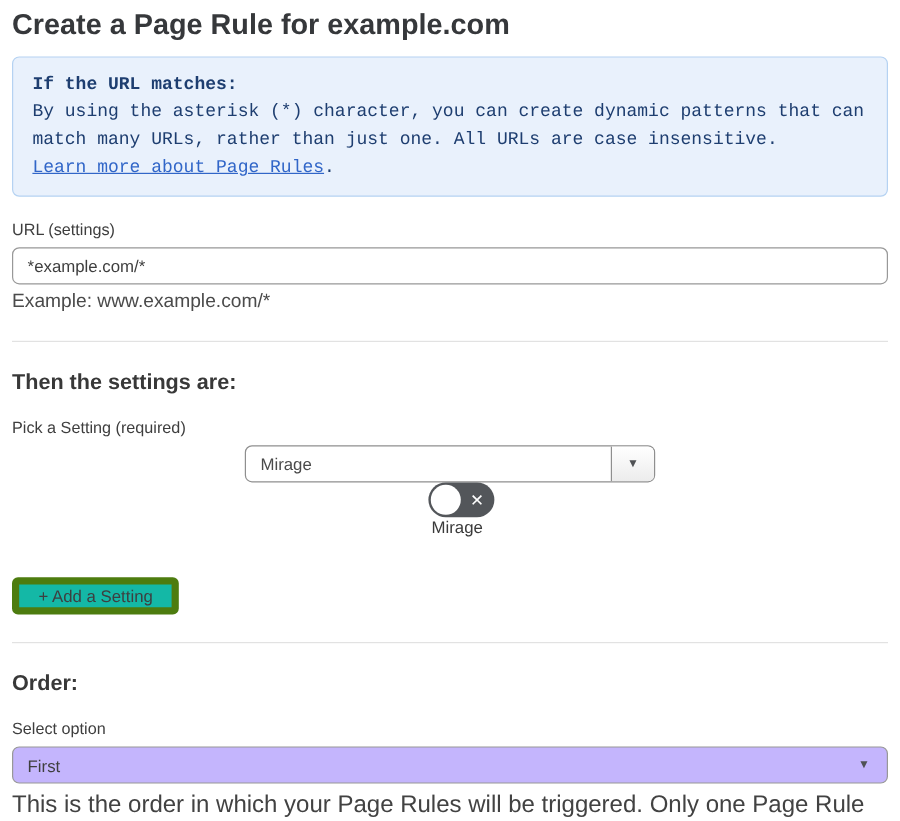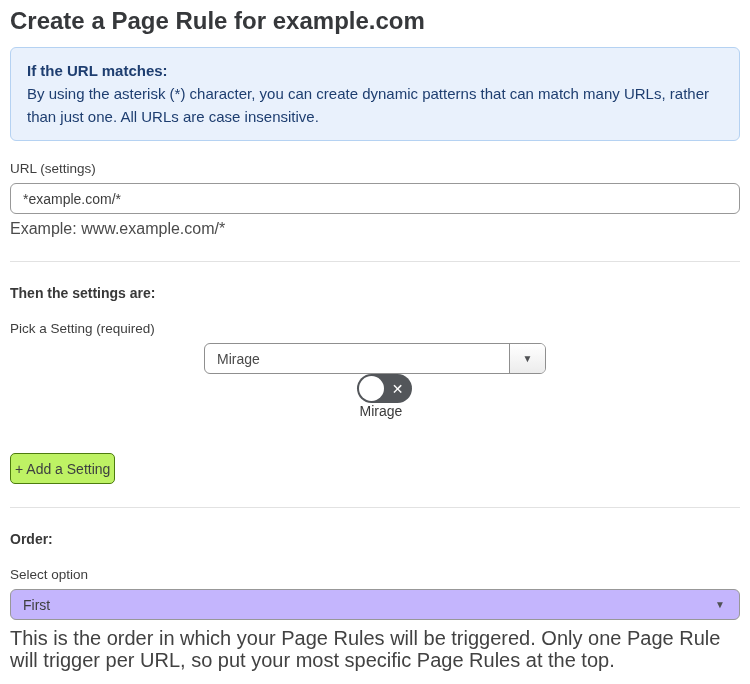--- a/index.html
+++ b/index.html
@@ -16,21 +16,21 @@
     font-size: 24px; line-height: 26px;
     font-weight: 700; color: #36383b;
   }
 
   .info-box {
     background: #e9f1fc;
     border: 1px solid #b5d2f2;
     border-radius: 6px;
     padding: 11px 16px 12px 16px;
     color: #1e3e70;
-    font-size: 15px; line-height: 23px;
+    font-size: 15px; line-height: 23px; font-family: Liberation Mono, monospace;
   }
   .info-heading { font-weight: 700; }
   .info-link {
     color: #3166c8;
     text-decoration: underline;
     cursor: pointer;
   }
   .info-link-suffix { color: #1e3e70; }
 
   .field-label {
@@ -56,21 +56,21 @@
   }
 
   hr.divider {
     border: none;
     border-top: 1px solid #e2e2e2;
     margin: 23px 0;
   }
 
   h2.section-heading {
     margin: 0;
-    font-size: 14px; font-weight: 700; color: #383838;
+    font-size: 18px; font-weight: 700; color: #383838;
   }
 
   .setting-row { display: flex; align-items: center; flex-direction: column; }
 
   .dropdown {
     width: 342px; height: 31px;
     border: 1px solid #8f8f8f;
     border-radius: 6px;
     display: flex; align-items: stretch;
     overflow: hidden;
@@ -115,24 +115,24 @@
 
   .btn {
     display: inline-block;
     height: 31px;
     border-radius: 5px;
     font-size: 14px;
     font-family: "Liberation Sans", "DejaVu Sans", sans-serif;
     cursor: pointer;
   }
   .btn-gray {
-    background: #bef264;
-    border: 1px solid #4d7c0f;
+    background: #14b8a6;
+    border: 6px solid #4d7c0f;
     color: #3d3f40;
-    padding: 0 4px;
+    padding: 0 16px;
   }
   .add-setting { margin-top: 34px; }
 
   .select-full {
     margin-top: 7px;
     width: 100%; height: 31px;
     border: 1px solid #989898;
     border-radius: 6px;
     display: flex; align-items: center; justify-content: space-between;
     padding: 0 14px 0 12px;
@@ -151,20 +151,21 @@
 </head>
 <body>
 
 <div class="page">
 
   <h1 class="page-title">Create a Page Rule for example.com</h1>
 
   <div class="info-box">
     <div class="info-heading">If the URL matches:</div>
     <div class="info-body">By using the asterisk (*) character, you can create dynamic patterns that can match many URLs, rather than just one. All URLs are case insensitive.</div>
+    <div class="info-link-row"><a class="info-link">Learn more about Page Rules</a><span class="info-link-suffix">.</span></div>
   </div>
 
   <label class="field-label">URL (settings)</label>
   <input class="text-input" type="text" value="*example.com/*" style="">
   <div class="helper-text">Example: www.example.com/*</div>
 
   <hr class="divider">
 
   <h2 class="section-heading">Then the settings are:</h2>
 

